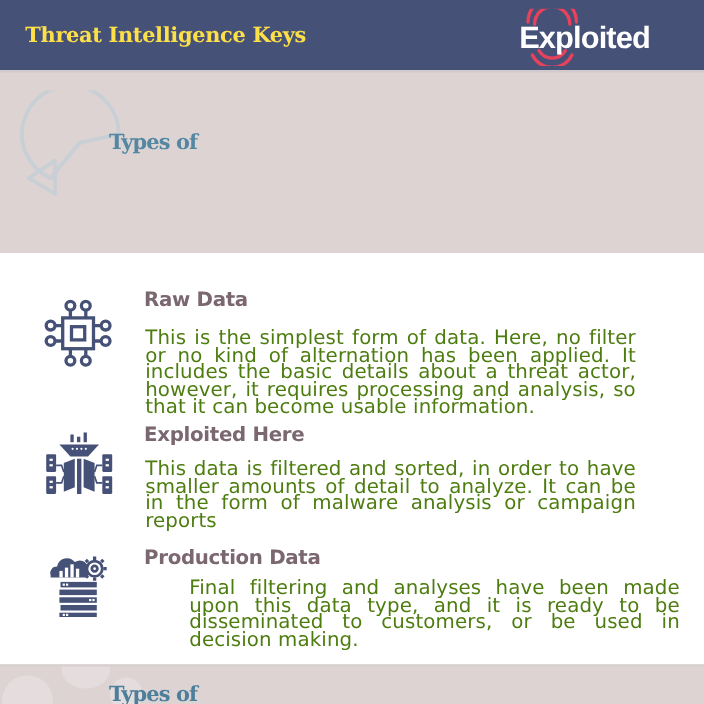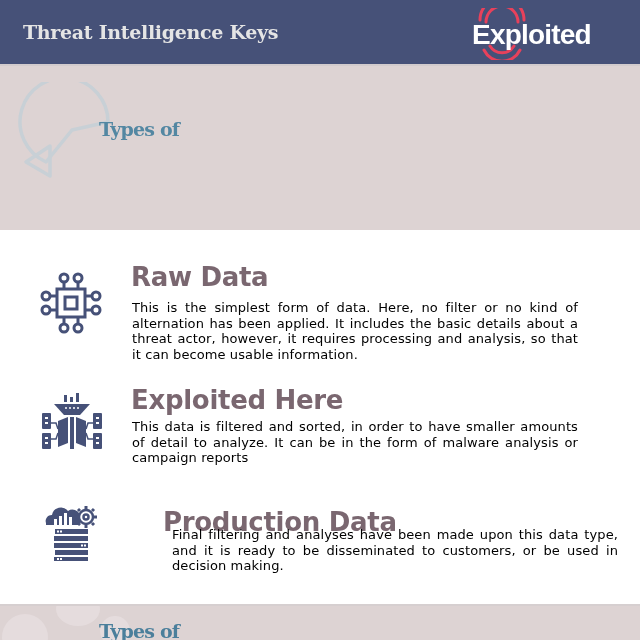--- a/index.html
+++ b/index.html
@@ -6,21 +6,21 @@
     html, body { width: 640px; height: 640px; overflow: hidden; background: #ffffff; }
     body { position: relative; font-family: "Liberation Sans", sans-serif; }
 
     .header {
       position: absolute; left: 0; top: 0; width: 640px; height: 64px;
       background: #465178;
     }
     .header-title {
       position: absolute; left: 23px; top: 21px;
       font-family: "DejaVu Serif", serif; font-weight: bold;
-      font-size: 19px; color: #e5e5e5; letter-spacing: -0.3px;
+      font-size: 19px; color: #fde047; letter-spacing: -0.3px;
     }
     .logo {
       position: absolute; left: 470px; top: 8px; width: 160px; height: 52px;
     }
     .logo svg { position: absolute; left: 0; top: 0; }
     .logo-text {
       position: absolute; left: 2px; top: 11px;
       font-family: "Liberation Sans", sans-serif; font-weight: bold;
       font-size: 28px; color: #ffffff; letter-spacing: -0.8px;
     }
@@ -39,27 +39,27 @@
       position: absolute; left: 86px; top: 68px;
       font-family: "DejaVu Serif", serif; font-weight: bold;
       font-size: 62px; color: #465178; letter-spacing: -1px;
     }
 
     .item { position: absolute; left: 0; width: 640px; }
     .item-icon { position: absolute; left: 40px; }
     .item-title {
       position: absolute; left: 131px;
       font-family: "DejaVu Sans", sans-serif; font-weight: bold;
-      font-size: 26px; color: #7a6770; letter-spacing: -0.3px;
+      font-size: 18px; color: #7a6770; letter-spacing: -0.3px;
       white-space: nowrap;
     }
     .item-desc {
       position: absolute; left: 132px; width: 446px;
       font-family: "DejaVu Sans", sans-serif;
-      font-size: 13px; line-height: 15.6px; color: #000000;
+      font-size: 18px; line-height: 15.6px; color: #4d7c0f;
       text-align: justify; letter-spacing: 0.1px;
     }
 
     .footer-band {
       position: absolute; left: 0; top: 604px; width: 640px; height: 36px;
       background: #ddd3d3; border-top: 2px solid #d6cfd0; overflow: hidden;
     }
     .footer-kicker {
       position: absolute; left: 99px; top: 14px;
       font-family: "DejaVu Serif", serif; font-weight: bold;
@@ -192,21 +192,21 @@
       <line x1="46" y1="5" x2="46" y2="8"></line>
         <line x1="46" y1="24" x2="46" y2="27"></line>
       <line x1="35" y1="16" x2="38" y2="16"></line>
         <line x1="54" y1="16" x2="57" y2="16"></line>
       <line x1="38" y1="8" x2="40" y2="10"></line>
         <line x1="52" y1="22" x2="54" y2="24"></line>
       <line x1="54" y1="8" x2="52" y2="10"></line>
         <line x1="40" y1="22" x2="38" y2="24"></line>
     </g>
   </svg>
-  <div class="item-title" style="top:14px;margin-left:32px;">Production Data</div>
+  <div class="item-title" style="top:4px;">Production Data</div>
   <div class="item-desc" style="top:34px;margin-left:40px;">Final filtering and analyses have been made upon this data type, and it is ready to be disseminated to customers, or be used in decision making.</div>
 </div>
 
 <div class="footer-band">
   <div class="bubble" style="left:2px; top:8px; width:46px; height:46px;"></div>
   <div class="bubble" style="left:56px; top:-14px; width:44px; height:34px;"></div>
   <div class="bubble" style="left:100px; top:10px; width:30px; height:30px;"></div>
   <div class="footer-kicker">Types of</div>
 </div>
 

